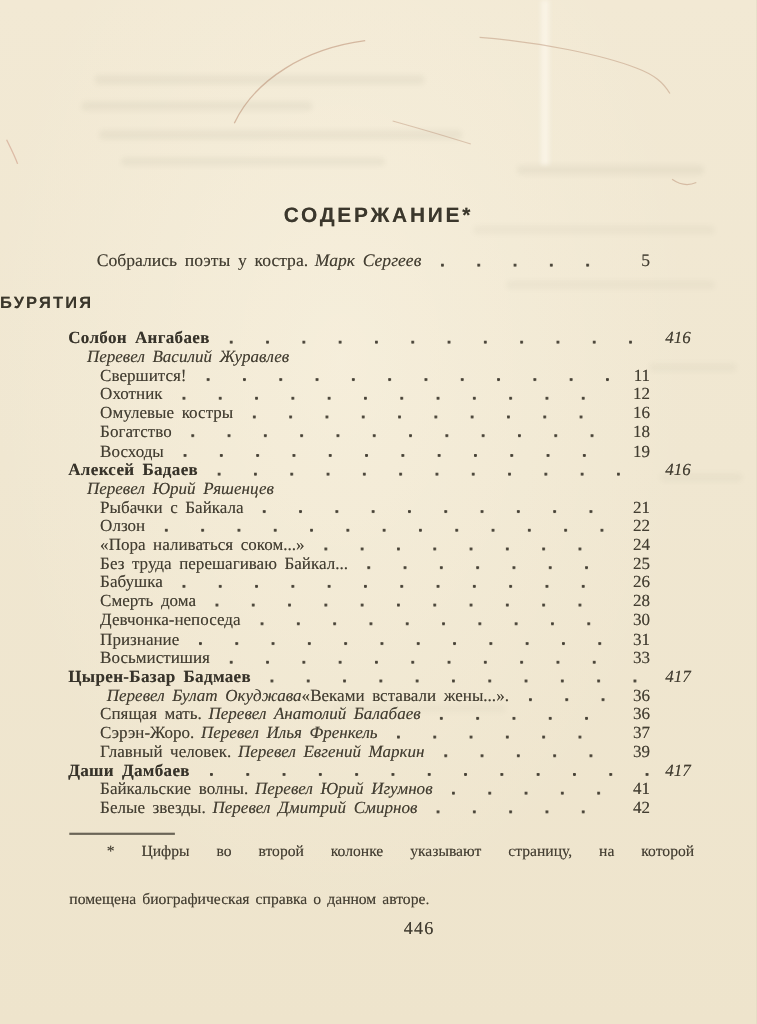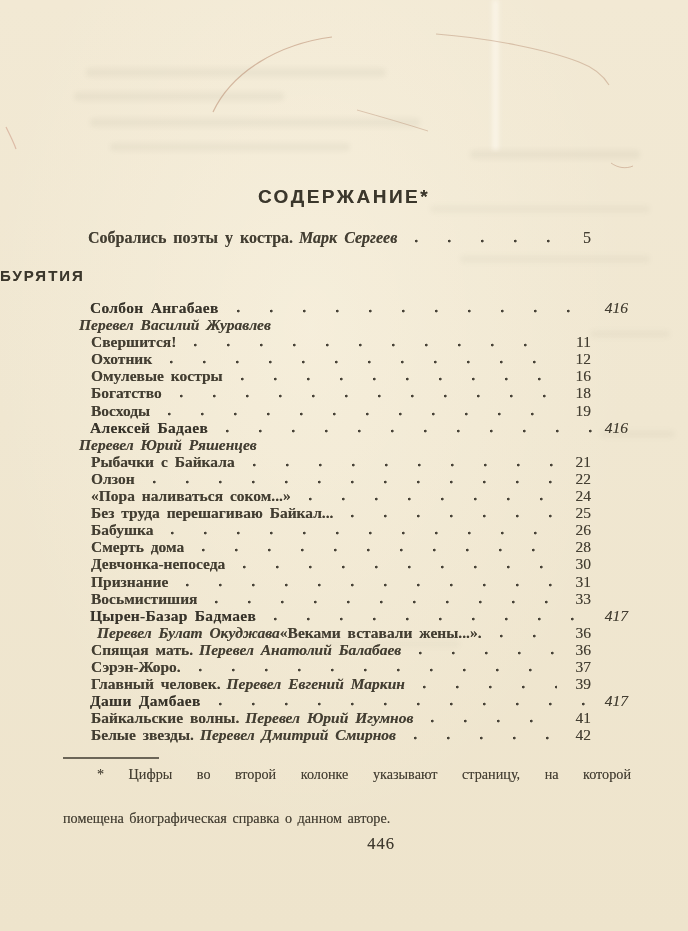--- a/index.html
+++ b/index.html
@@ -27,24 +27,24 @@
     color:#3b372c;
   }
   .section-title{
     position:absolute;top:267px;left:0;width:100%;
     font-family:"Liberation Sans", sans-serif;
     font-weight:bold;font-size:15px;letter-spacing:2px;
     color:#3b372c;
   }
 
   .row{display:flex;align-items:baseline;line-height:17.1px;font-size:15.5px;word-spacing:3px;}
-  .row .t{white-space:nowrap;font-weight:bold;}
+  .row .t{white-space:nowrap;}
   .intro-row{position:absolute;top:229px;left:62px;width:566px;padding-left:26px;box-sizing:border-box;font-size:16px;}
   .toc{position:absolute;top:299px;left:62px;width:566px;}
-  .author .t{font-weight:bold;letter-spacing:.3px;color:#37332a;margin-left:28px;}
+  .author .t{font-weight:bold;letter-spacing:.3px;color:#37332a;}
   .author .num{font-style:italic;}
   .translator{font-style:italic;padding-left:17px;}
   .poem{padding-left:29px;}
   .i{font-style:italic;margin-left:6px;}
   .leader{
     flex:1 1 auto;min-width:8px;align-self:stretch;margin-left:7px;
     background-image:radial-gradient(circle at 2.2px 12.1px, rgba(62,57,46,.95) 1.15px, rgba(62,57,46,0) 1.7px);
     background-size:33px 17.1px;background-repeat:repeat-x;background-position:10px 0;
   }
   .num{flex:0 0 36px;text-align:right;white-space:nowrap;}
@@ -197,20 +197,21 @@
       <span class="num">36</span>
     </div>
     <div class="row poem">
       <span class="t">Спящая мать.</span>
       <span class="t i">Перевел Анатолий Балабаев</span>
       <span class="leader"></span>
       <span class="num">36</span>
     </div>
     <div class="row poem">
       <span class="t">Сэрэн-Жоро.</span>
+      <span class="t i">Перевел Илья Френкель</span>
       <span class="leader"></span>
       <span class="num">37</span>
     </div>
     <div class="row poem">
       <span class="t">Главный человек.</span>
       <span class="t i">Перевел Евгений Маркин</span>
       <span class="leader"></span>
       <span class="num">39</span>
     </div>
 

